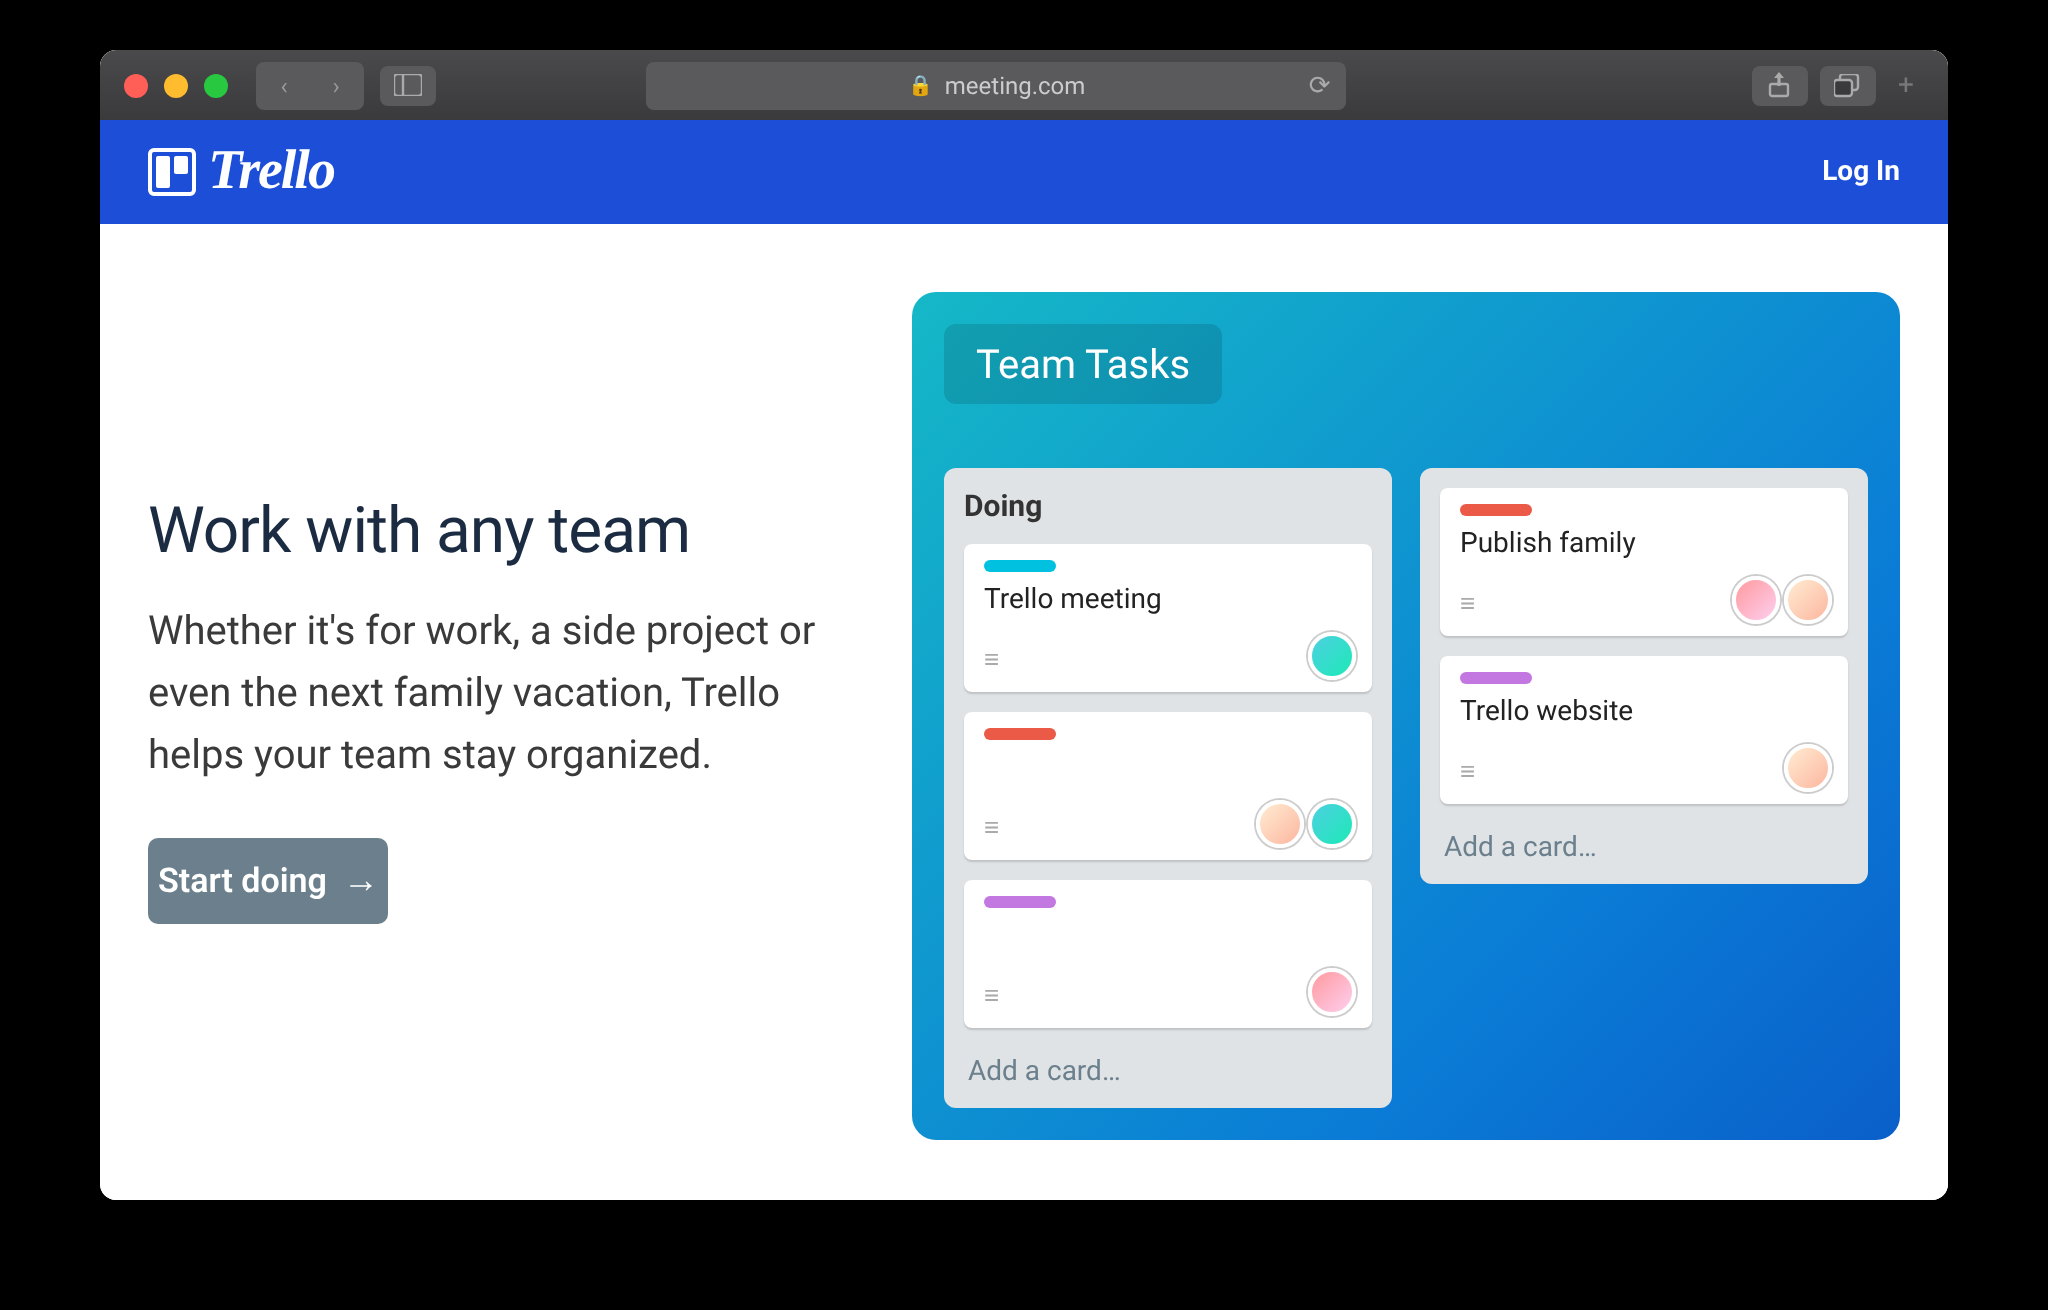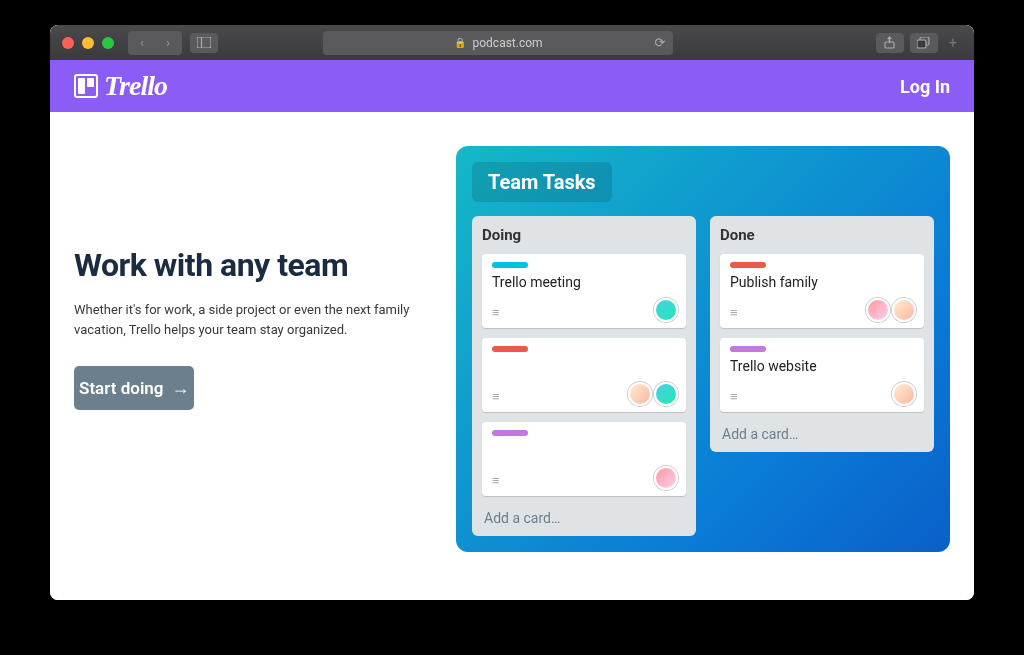--- a/index.html
+++ b/index.html
@@ -34,40 +34,40 @@
   .sidebar-btn { width:28px; height:20px; background:#5a5a5c; border-radius:4px; display:flex; align-items:center; justify-content:center; color:#aaa; font-size:11px;}
   .url-bar { flex:1; max-width:350px; margin:0 auto; height:24px; background:#5a5a5c; border-radius:4px; display:flex; align-items:center; justify-content:center; gap:6px; color:#ccc; font-size:12px; position:relative;}
   .url-bar .lock { font-size:10px; }
   .reload-btn { position:absolute; right:8px; color:#aaa; font-size:13px;}
   .right-icons { display:flex; gap:6px; margin-left:auto;}
   .rt-btn { width:28px; height:20px; background:#5a5a5c; border-radius:4px; display:flex; align-items:center; justify-content:center; color:#aaa; font-size:12px;}
   .plus-tab { width:18px; height:20px; display:flex; align-items:center; justify-content:center; color:#777; font-size:14px;}
 
   
   .page { height: calc(100% - 35px); background:#fff; display:flex; flex-direction:column; }
-  .header-bar { height:52px; background:#8b5cf6; display:flex; align-items:center; padding:0 24px; }
+  .header-bar { height:52px; background:#1d4ed8; display:flex; align-items:center; padding:0 24px; }
   .logo-wrap { display:flex; align-items:center; gap:6px; }
   .logo-box { width:24px; height:24px; border:2.5px solid #fff; border-radius:3px; display:flex; gap:2px; padding:2px; }
   .logo-col { flex:1; background:#fff; border-radius:1px; }
   .logo-col.short { height:55%; }
   .logo-text { color:#fff; font-size:28px; font-weight:700; font-style:italic; font-family: "Segoe Script", "Brush Script MT", cursive; letter-spacing:-1px;}
   .auth { margin-left:auto; display:flex; align-items:center; gap:16px; }
-  .auth .login { color:#fff; font-weight:700; font-size:18px; cursor:pointer; }
+  .auth .login { color:#fff; font-weight:700; font-size:14px; cursor:pointer; }
   .auth .signup { background:#fff; color:#0079bf; font-weight:700; font-size:18px; padding:8px 14px; border-radius:5px; cursor:pointer; }
 
   .content { flex:1; display:flex; padding:34px 24px 24px 24px; gap:12px; }
   .left-col { flex:0 0 370px; padding-top:100px; }
-  .hero-title { font-size:32px; font-weight:700; color:#1b2b41; margin-bottom:16px; letter-spacing:-0.5px;}
-  .hero-sub { font-size:13px; color:#3a3a3a; line-height:1.55; margin-bottom:26px; max-width:360px;}
+  .hero-title { font-size:32px; font-weight:400; color:#1b2b41; margin-bottom:16px; letter-spacing:-0.5px;}
+  .hero-sub { font-size:20px; color:#3a3a3a; line-height:1.55; margin-bottom:26px; max-width:360px;}
   .cta { display:inline-flex; align-items:center; gap:8px; background:#6b808c; color:#fff; font-weight:600; font-size:17px; padding:11px 5px; border-radius:5px; cursor:pointer; }
   .cta .arrow { font-size:18px; }
 
   .board-wrap { flex:1; }
   .board { background: linear-gradient(135deg, #15b8c7 0%, #0a7bd6 70%, #0a5fc9 100%); border-radius:12px; padding:16px; }
-  .board-title { display:inline-block; background:rgba(0,0,0,.12); color:#fff; font-weight:700; font-size:20px; padding:8px 16px; border-radius:6px; margin-bottom:14px;}
+  .board-title { display:inline-block; background:rgba(0,0,0,.12); color:#fff; font-weight:400; font-size:20px; padding:8px 16px; border-radius:6px; margin-bottom:32px;}
   .lists { display:flex; gap:14px; align-items:flex-start; }
   .list { flex:1; background:#dfe3e6; border-radius:6px; padding:10px; }
   .list-title { font-weight:700; color:#333; font-size:15px; margin-bottom:10px; }
   .card { background:#fff; border-radius:4px; padding:8px 10px 6px 10px; margin-bottom:10px; box-shadow:0 1px 1px rgba(0,0,0,.15); position:relative; min-height:74px;}
   .card-label { width:36px; height:6px; border-radius:3px; margin-bottom:6px; }
   .lbl-teal{background:#00c2e0;} .lbl-red{background:#eb5a46;} .lbl-purple{background:#c377e0;}
   .card-title { font-size:14px; color:#222; margin-bottom:6px; }
   .desc-icon { color:#aaa; font-size:13px; letter-spacing:-2px; position:absolute; bottom:8px; left:10px;}
   .avatars { position:absolute; bottom:6px; right:8px; display:flex; gap:2px;}
   .avatar { width:24px; height:24px; border-radius:50%; border:2px solid #fff; box-shadow:0 0 0 1px rgba(0,0,0,.2); display:flex; align-items:center; justify-content:center; font-size:14px;}
@@ -91,21 +91,21 @@
       <div class="nav-btn">›</div>
     </div>
     <div class="sidebar-btn">
       <svg width="14" height="11" viewBox="0 0 14 11">
           <rect x="0" y="0" width="14" height="11" rx="2" fill="none" stroke="#aaa" stroke-width="1.2"></rect>
           <line x1="4.5" y1="0" x2="4.5" y2="11" stroke="#aaa" stroke-width="1.2"></line>
         </svg>
     </div>
     <div class="url-bar">
       <span class="lock">🔒</span>
-      <span>podcast.com</span>
+      <span>meeting.com</span>
       <span class="reload-btn">⟳</span>
     </div>
     <div class="right-icons">
       <div class="rt-btn">
         <svg width="11" height="13" viewBox="0 0 11 13">
             <path d="M5.5 0 L8 3 L6.3 3 L6.3 7 L4.7 7 L4.7 3 L3 3 Z" fill="#aaa"></path>
             <rect x="1" y="6" width="9" height="6" rx="1" fill="none" stroke="#aaa" stroke-width="1.2"></rect>
           </svg>
       </div>
       <div class="rt-btn">
@@ -173,21 +173,20 @@
                 <div class="desc-icon">≡</div>
                 <div class="avatars">
                   <div class="avatar av-pink"></div>
                 </div>
               </div>
 
               <div class="add-card">Add a card…</div>
             </div>
 
             <div class="list">
-              <div class="list-title">Done</div>
 
               <div class="card">
                 <div class="card-label lbl-red"></div>
                 <div class="card-title">Publish family</div>
                 <div class="desc-icon">≡</div>
                 <div class="avatars">
                   <div class="avatar av-pink"></div>
                   <div class="avatar av-peach"></div>
                 </div>
               </div>

